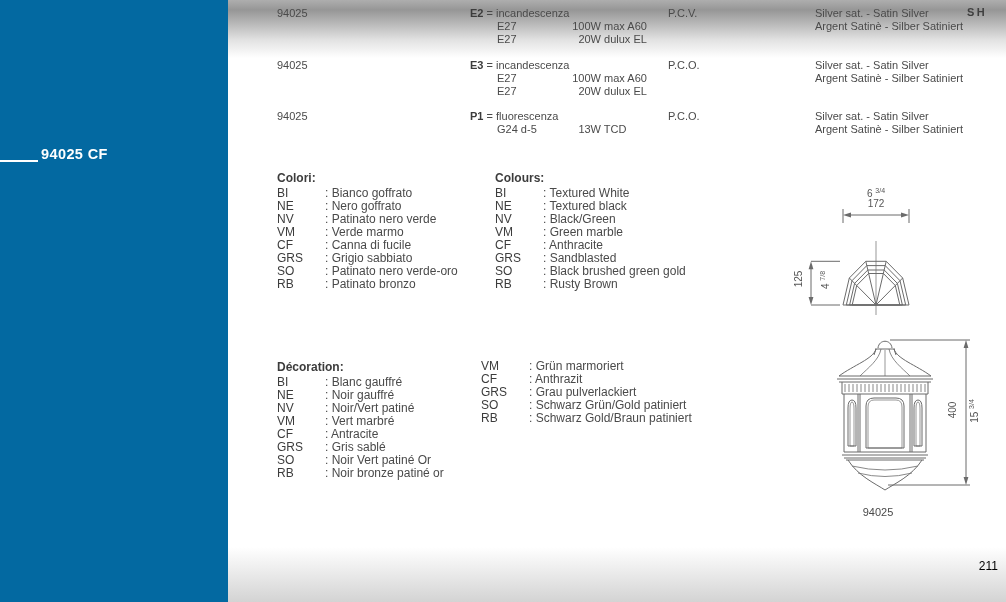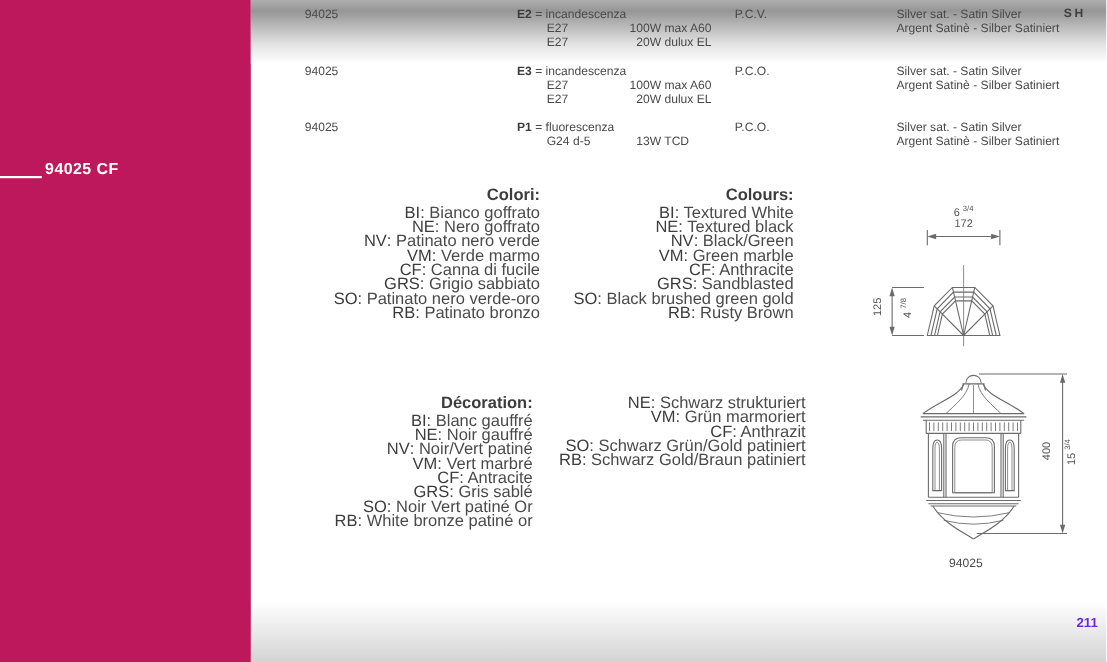--- a/index.html
+++ b/index.html
@@ -1,43 +1,43 @@
 <!DOCTYPE html>
 <html><head>
 <meta charset="utf-8">
 <style>
   html,body { margin:0; padding:0; background:#fff; }
   .page { position:relative; width:1006px; height:602px; background:#ffffff;
           font-family:"Liberation Sans", sans-serif; color:#4a4a4a; overflow:hidden; }
 
   
-  .sidebar { position:absolute; left:0; top:0; width:228px; height:602px; background:#be185d; }
+  .sidebar { position:absolute; left:0; top:0; width:228px; height:602px; background:#0369a1; }
   .sidebar-line { position:absolute; left:0; top:160px; width:38px; height:2px; background:#ffffff; }
   .sidebar-code { position:absolute; left:41px; top:146px; color:#ffffff; font-weight:bold;
                   font-size:14.5px; letter-spacing:0.4px; white-space:nowrap; }
 
   
   .top-shade { position:absolute; left:228px; right:0; top:0; height:58px;
                background:linear-gradient(180deg,#aeaeae 0px,#969696 10px,#e2e2e2 40px,#ffffff 58px); }
   .bottom-shade { position:absolute; left:228px; right:0; bottom:0; height:55px;
                background:linear-gradient(180deg, rgba(110,110,110,0) 0%, rgba(110,110,110,0.30) 100%); }
 
   .header-right { position:absolute; left:967px; top:6px; font-weight:bold; font-size:11px;
                   letter-spacing:2.5px; color:#3f3f3f; white-space:nowrap; }
-  .page-number { position:absolute; right:8px; top:559px; font-weight:bold; font-size:12px; color:#6d28d9; }
+  .page-number { position:absolute; right:8px; top:559px; font-weight:normal; font-size:12px; color:#000000; }
 
   
   .spec-row { position:absolute; left:0; width:100%; height:42px; }
   .cell { position:absolute; font-size:11px; line-height:13px; white-space:nowrap; }
   .b { font-weight:bold; color:#3c3c3c; }
   .socket { display:inline-block; width:73px; }
   .watt { display:inline-block; width:31px; text-align:right; }
 
   
-  .clist { position:absolute; font-size:15px;text-align:right; }
+  .clist { position:absolute; font-size:12px; }
   .clist-title { font-weight:bold; color:#3c3c3c; line-height:14px; margin-bottom:2px; }
   .clist-item { line-height:13px; white-space:nowrap; }
   .ccode { display:inline-block; width:48px; font-weight:normal; color:#3c3c3c; }
 
   
   .drawing { position:absolute; }
   .dim-center { position:absolute; text-align:center; font-size:10px; color:#555; line-height:12px; }
   .dim-center sup, .vlabel sup { font-size:7px; }
   .vlabel { position:absolute; font-size:10px; color:#555; white-space:nowrap;
             transform:translate(-50%,-50%) rotate(-90deg); }
@@ -114,27 +114,27 @@
 
   <div class="clist" style="left:277px;top:360px">
     <div class="clist-title">Décoration:</div>
     <div class="clist-item"><span class="ccode">BI</span><span>: Blanc gauffré</span></div>
     <div class="clist-item"><span class="ccode">NE</span><span>: Noir gauffré</span></div>
     <div class="clist-item"><span class="ccode">NV</span><span>: Noir/Vert patiné</span></div>
     <div class="clist-item"><span class="ccode">VM</span><span>: Vert marbré</span></div>
     <div class="clist-item"><span class="ccode">CF</span><span>: Antracite</span></div>
     <div class="clist-item"><span class="ccode">GRS</span><span>: Gris sablé</span></div>
     <div class="clist-item"><span class="ccode">SO</span><span>: Noir Vert patiné Or</span></div>
-    <div class="clist-item"><span class="ccode">RB</span><span>: White bronze patiné or</span></div>
+    <div class="clist-item"><span class="ccode">RB</span><span>: Noir bronze patiné or</span></div>
   </div>
 
   <div class="clist" style="left:481px;top:360px">
-    <div class="clist-item"><span class="ccode">NE</span><span>: Schwarz strukturiert</span></div>
     <div class="clist-item"><span class="ccode">VM</span><span>: Grün marmoriert</span></div>
     <div class="clist-item"><span class="ccode">CF</span><span>: Anthrazit</span></div>
+    <div class="clist-item"><span class="ccode">GRS</span><span>: Grau pulverlackiert</span></div>
     <div class="clist-item"><span class="ccode">SO</span><span>: Schwarz Grün/Gold patiniert</span></div>
     <div class="clist-item"><span class="ccode">RB</span><span>: Schwarz Gold/Braun patiniert</span></div>
   </div>
 
   <div class="drawing" style="left:790px;top:183px;width:132px;height:132px">
     <div class="dim-center" style="left:53px;top:2px;width:66px"><span>6</span> <sup>3/4</sup></div>
     <div class="dim-center" style="left:53px;top:15px;width:66px">172</div>
     <svg width="132" height="132" viewBox="0 0 132 132">
       <g stroke="#6b6b6b" stroke-width="1" fill="none">
         <path d="M53 26 V40 M119 26 V40"></path>

